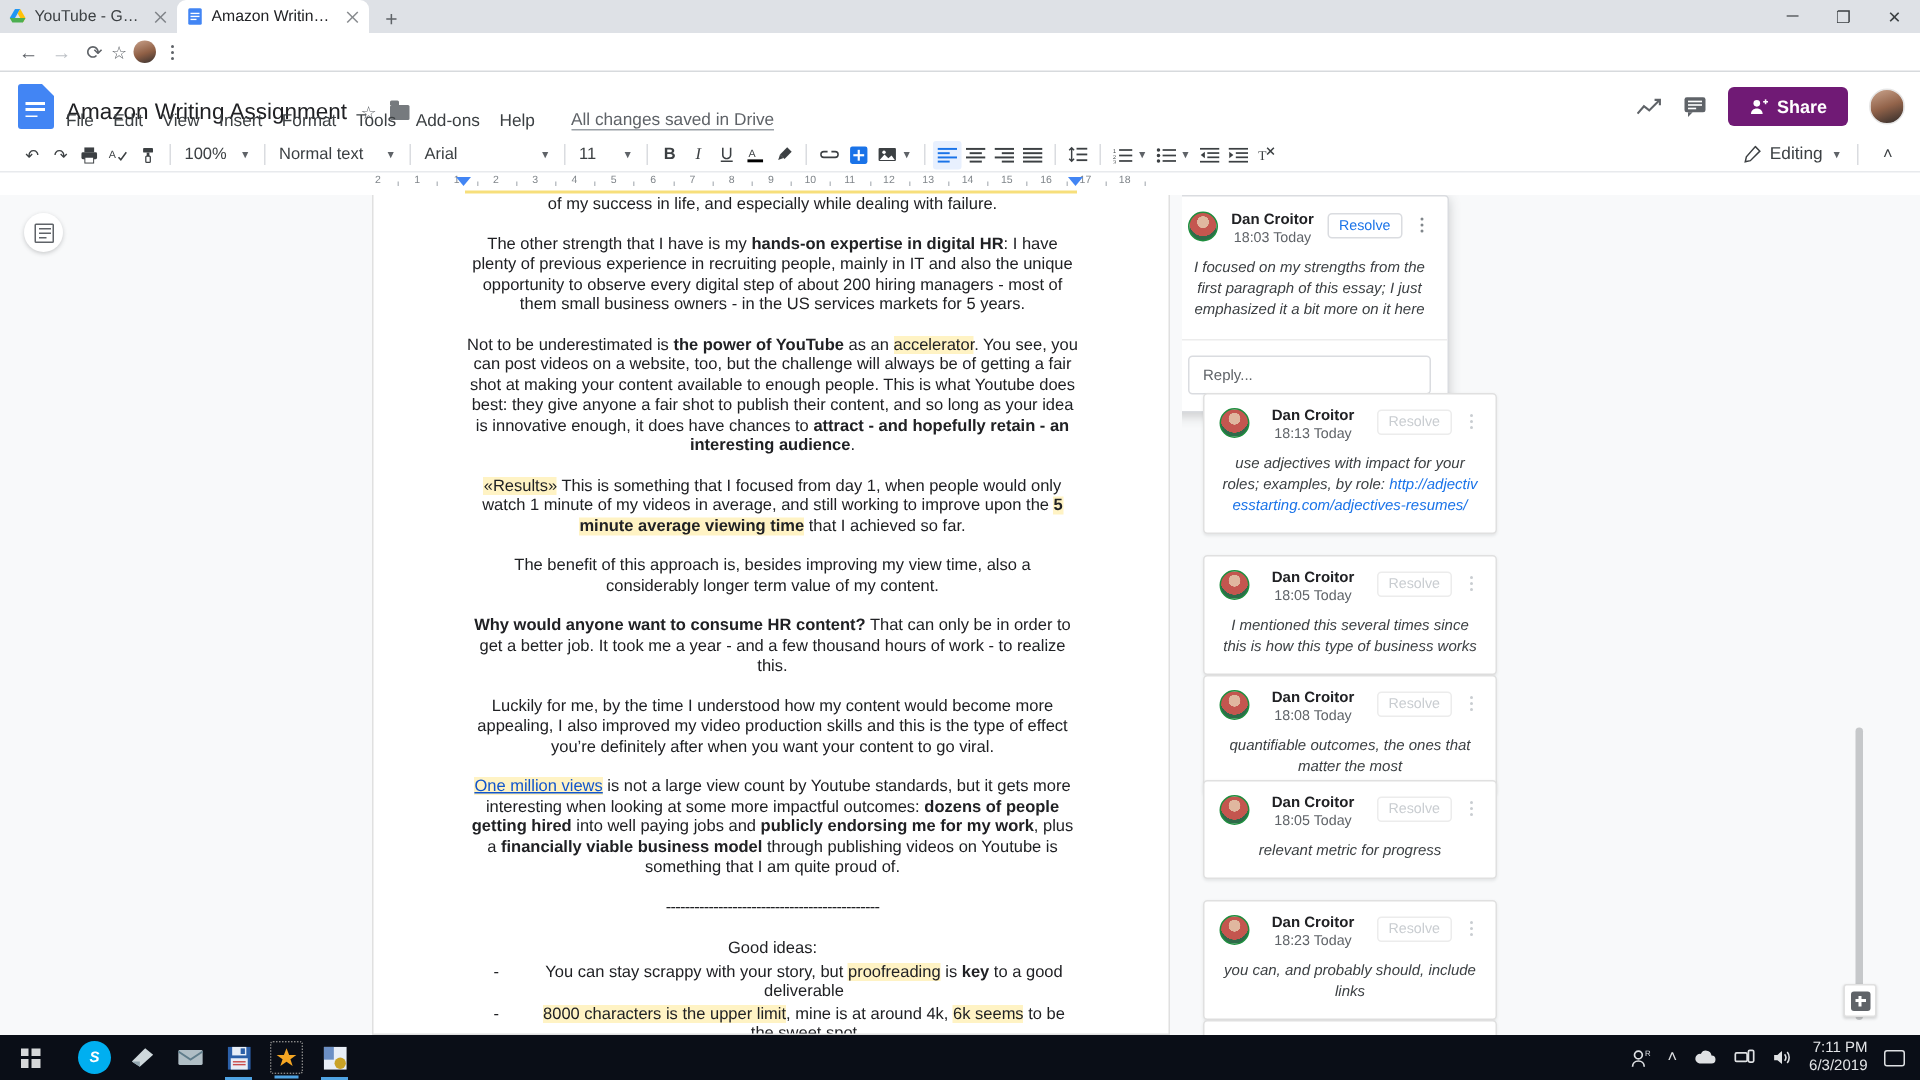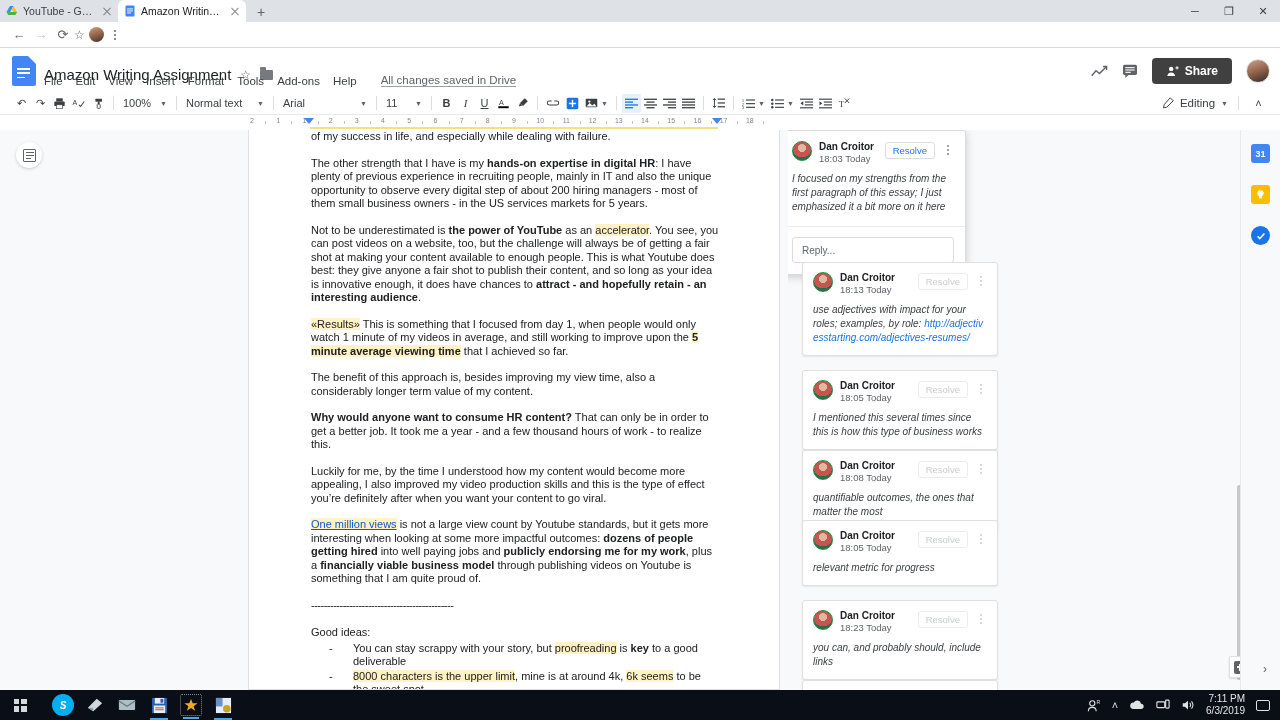--- a/index.html
+++ b/index.html
@@ -86,21 +86,21 @@
   .icon-star-outline { font-size: 12px; color: #5f6368; }
   .icon-folder { width: 13px; height: 10px; background: #5f6368; border-radius: 1px; position: relative; opacity: .85;}
   .icon-folder::before { content:""; position:absolute; left:0; top:-2.5px; width:6px; height:3px;
     background:#5f6368; border-radius:1px 1px 0 0;}
   .menubar { position: absolute; left: 44px; top: 26px; display: flex; align-items: center; gap: 13px; }
   .menubar .mi { font-size: 11.5px; color: #3c4043; }
   .saved-note { font-size: 11.5px; color: #5f6368; margin-left: 11px; border-bottom: 1px solid #9aa0a6; }
   .header-right { position: absolute; right: 10px; top: 10px; display: flex; align-items: center; gap: 14px; }
   .hdr-icon { color: #5f6368; font-size: 14px; display: flex; align-items: center; }
   .share-btn {
-    background: #404040; color: #fff; border-radius: 4px; height: 26px; padding: 4px 14px;
+    background: #701a75; color: #fff; border-radius: 4px; height: 26px; padding: 4px 14px;
     display: flex; align-items: center; gap: 6px; font-size: 12px; font-weight: bold;
   }
   .avatar-lg { width: 24px; height: 24px; border-radius: 50%;
     background: linear-gradient(160deg,#caa48d 0%, #92634a 50%, #2e2a29 100%);
     border: 1px solid #e6e6e6; }
 
   
   .toolbar {
     position: absolute; top: 92px; left: 0; width: 1280px; height: 23px;
     background: #fff; display: flex; align-items: center; padding: 0 12px;
@@ -125,21 +125,21 @@
     position: absolute; top: 116px; left: 248px; width: 532px; height: 14px;
     background: #fff; overflow: hidden;
   }
   .ruler .num { position: absolute; top: 1px; font-size: 7px; color: #80868b; transform: translateX(-50%); }
   .ruler .tick { position: absolute; top: 5px; width: 1px; height: 3px; background: #bdc1c6; }
   .ruler .indent { position:absolute; top:2px; width:0; height:0;
     border-left:5px solid transparent; border-right:5px solid transparent; border-top:6px solid #4285f4; }
   .ruler .margin-bar { position:absolute; top: 11px; height: 2px; background: #f1c40f; opacity:.55; }
 
   
-  .workspace { position: absolute; top: 130px; left: 0; width: 1280px; height: 560px; background: #f8f9fa; }
+  .workspace { position: absolute; top: 130px; left: 0; width: 1280px; height: 560px; background: #f8f9fa; text-align: center; }
   .outline-btn {
     position: absolute; left: 16px; top: 12px; width: 26px; height: 26px; background: #fff;
     border-radius: 50%; display: flex; align-items: center; justify-content: center;
     box-shadow: 0 1px 3px rgba(60,64,67,.25);
   }
   .outline-glyph { width: 13px; height: 13px; border: 1.5px solid #5f6368; border-radius: 1px; position: relative; }
   .outline-glyph i { position: absolute; left: 2px; height: 1.2px; background: #5f6368; }
 
   .page {
     position: absolute; left: 248px; top: 0; width: 532px; height: 560px;
@@ -735,35 +735,20 @@
             <div class="cc-text">you can, and probably should, include links</div>
           </div>
         </div>
         <div class="comment-card" style="top: 550px;"></div>
       </div>
     <div class="comments-scrollbar"></div>
     <div class="add-comment-fab">
       <span class="fab-glyph"></span>
     </div>
 
-    <div class="side-rail">
-      <span class="rail-icon rail-cal">31</span>
-      <span class="rail-icon rail-keep">
-        <svg width="11" height="11" viewBox="0 0 14 14">
-            <circle cx="7" cy="5.5" r="4" fill="#fff"></circle>
-            <rect x="5" y="9" width="4" height="3" rx="1" fill="#fff"></rect>
-          </svg>
-      </span>
-      <span class="rail-icon rail-tasks">
-        <svg width="12" height="12" viewBox="0 0 14 14">
-            <path d="M3 7.2l2.6 2.8L11 4" fill="none" stroke="#fff" stroke-width="1.8"></path>
-          </svg>
-      </span>
-      <span class="rail-expand">›</span>
-    </div>
 
     <div class="webcam">
       <div class="wc-bg"></div>
 
       <div class="wc-hair"></div>
 
     </div>
   </div>
 
   <div class="taskbar">

